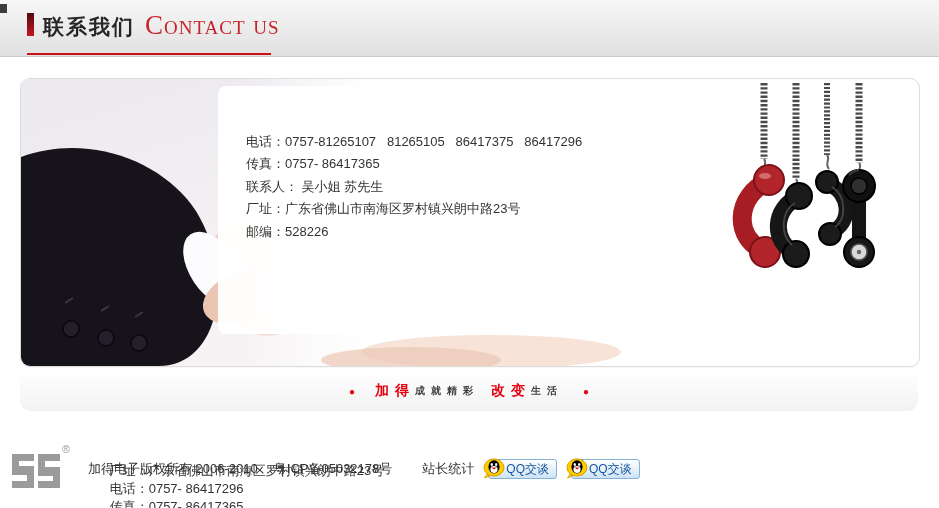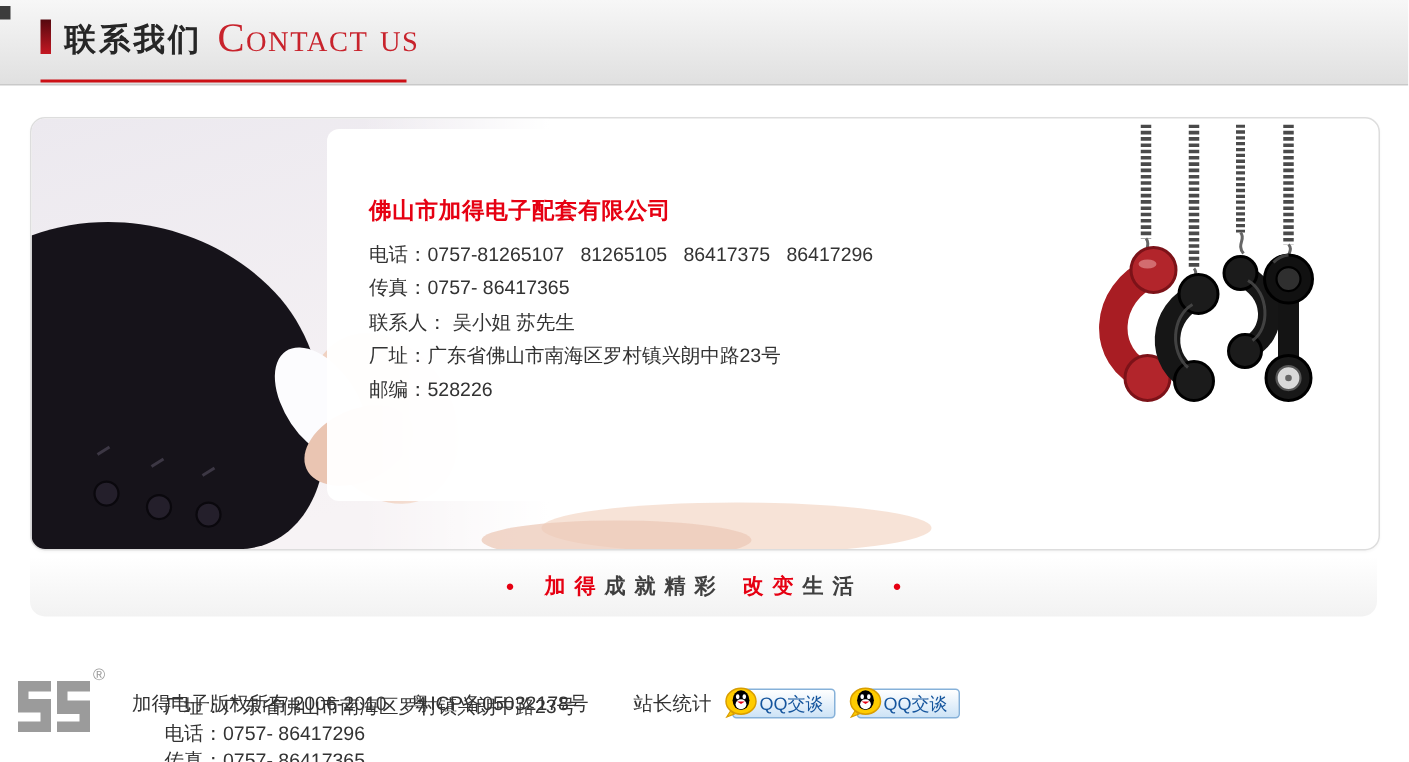--- a/index.html
+++ b/index.html
@@ -35,21 +35,21 @@
   .company{font-size:15px;font-weight:bold;color:#e60012;margin-bottom:9px;letter-spacing:.5px;}
   .contact-row{font-size:13px;color:#333;line-height:22.4px;white-space:pre-wrap;}
   .ph-svg{position:absolute;right:10px;top:4px;}
 
   
   .slogan-bar{position:absolute;left:20px;top:371px;width:898px;height:40px;
               background:linear-gradient(#ffffff,#f2f2f2);border-radius:0 0 10px 10px;
               display:flex;align-items:center;justify-content:center;}
   .slogan-bar .dot{color:#e60012;font-size:10px;margin:0 20px;}
   .slogan-bar .s-red{color:#e60012;font-size:14px;font-weight:bold;letter-spacing:6px;}
-  .slogan-bar .s-dark{color:#3f3f3f;font-size:14px;font-weight:bold;letter-spacing:6px;}
+  .slogan-bar .s-dark{color:#3f3f3f;font-size:10px;font-weight:bold;letter-spacing:6px;}
   .slogan-bar .gap{margin-left:12px;}
 
   
   .footer{position:absolute;left:0;top:420px;width:939px;height:88px;background:#fff;}
   .logo-svg{position:absolute;left:8px;top:20px;}
   .f-line1{position:absolute;left:88px;top:27px;font-size:13px;color:#333;white-space:pre;}
   .f-line1 .fseg{margin-right:19px;}
   .f-line2{position:absolute;left:88px;top:39px;display:flex;align-items:center;font-size:13px;color:#333;white-space:pre;}
   .f-line2 .copy{margin-right:16px;}
   .f-line2 .icp{margin-right:0;}
@@ -104,21 +104,20 @@
           <path d="M114,238 l8,-5"></path>
       </g>
       <rect x="220" width="125" height="287" fill="url(#fadeR)"></rect>
     </svg>
 
     <div class="inner-panel"></div>
     <div class="hand2a"></div>
     <div class="hand2b"></div>
 
     <div class="contact-info">
-      <div class="company">佛山市加得电子配套有限公司</div>
       <div class="contact-row">电话：0757-81265107   81265105   86417375   86417296</div>
       <div class="contact-row">传真：0757- 86417365</div>
       <div class="contact-row">联系人： 吴小姐 苏先生</div>
       <div class="contact-row">厂址：广东省佛山市南海区罗村镇兴朗中路23号</div>
       <div class="contact-row">邮编：528226</div>
     </div>
 
     <svg class="ph-svg" width="210" height="215" viewBox="0 0 210 215">
 
       <g stroke="#4a4a4a">

